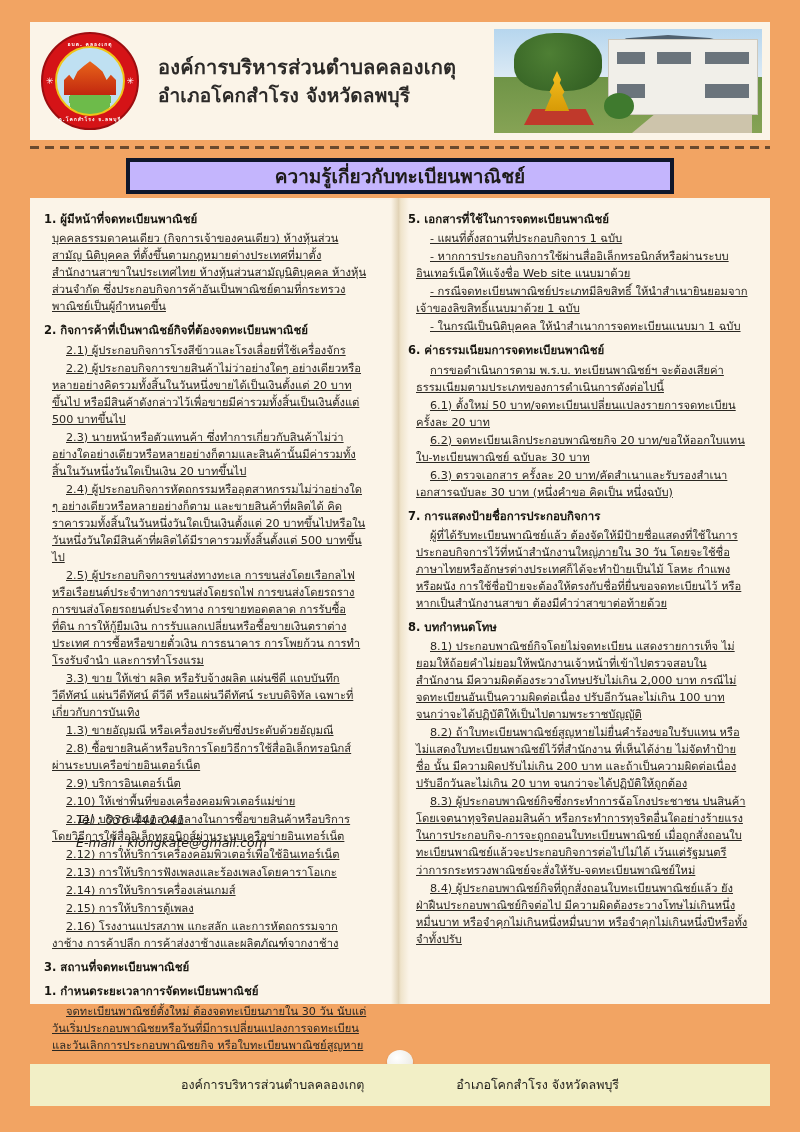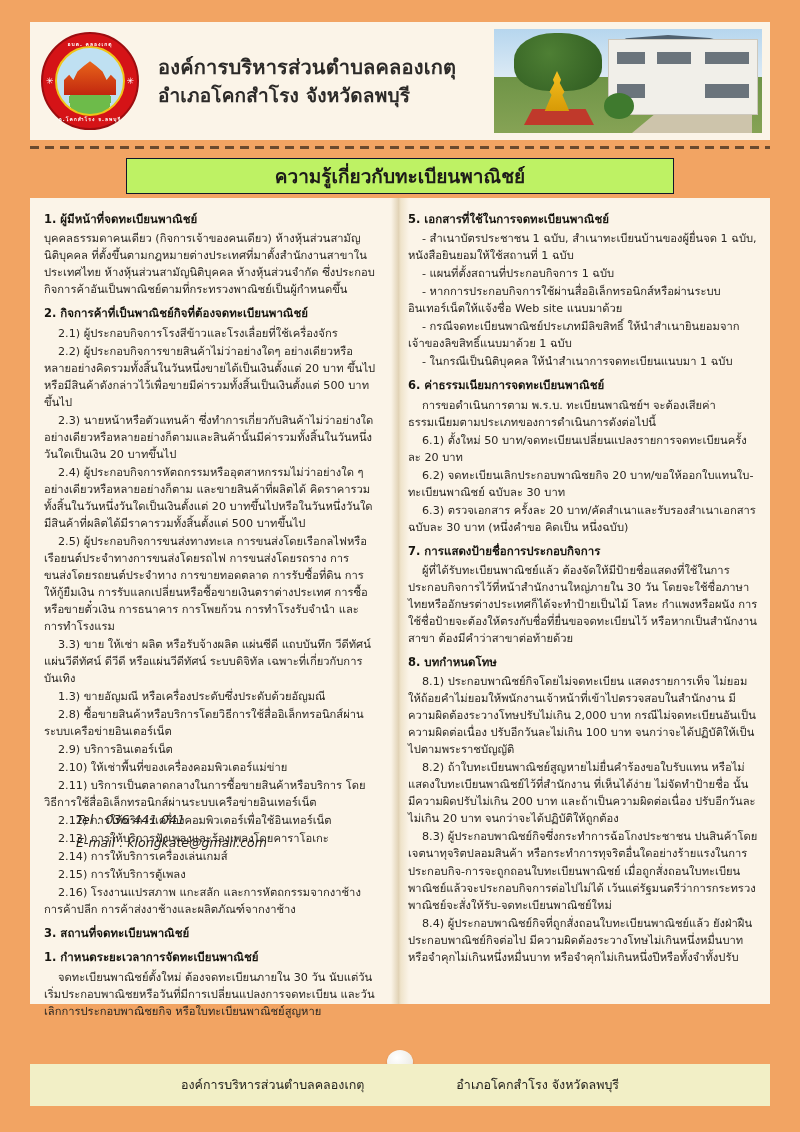--- a/index.html
+++ b/index.html
@@ -133,22 +133,22 @@
     position: absolute; left: 30px; right: 30px; top: 146px;
     height: 3px;
     background: repeating-linear-gradient(to right,
       #6b4a2f 0 9px, transparent 9px 15px);
   }
 
   
   .title-banner {
     position: absolute; left: 126px; right: 126px; top: 158px;
     height: 36px;
-    background: #bef264;
-    border: 1px solid #0f172a;
+    background: #c4b5fd;
+    border: 4px solid #0f172a;
     display: flex; align-items: center; justify-content: center;
   }
   .title-banner .t {
     font-size: 19px; font-weight: bold; color: #1d1b19;
   }
 
   
   .body-card {
     position: absolute;
     left: 30px; right: 30px; top: 198px;
@@ -176,22 +176,23 @@
   }
 
   h3.sec {
     font-size: 11.5px; font-weight: bold; color: #17150f;
     margin: 7px 0 2px;
     line-height: 1.5;
   }
   p.body {
     font-size: 11.2px; color: #2a2722;
     line-height: 1.52;
-    margin: 0 0 1px;
+    margin: 0 8px 1px;
     text-indent: 14px;
+    text-decoration: underline;
   }
   p.body.noind { text-indent: 0; }
 
   
   .contact {
     position: absolute;
     left: 46px; bottom: 150px;
     font-size: 12.5px; color: #24221e; line-height: 1.85; font-style: italic;
   }
 
@@ -289,21 +290,20 @@
         <p class="body">2.14) การให้บริการเครื่องเล่นเกมส์</p>
         <p class="body">2.15) การให้บริการตู้เพลง</p>
         <p class="body">2.16) โรงงานแปรสภาพ แกะสลัก และการหัตถกรรมจากงาช้าง การค้าปลีก การค้าส่งงาช้างและผลิตภัณฑ์จากงาช้าง</p>
         <h3 class="sec">3. สถานที่จดทะเบียนพาณิชย์</h3>
         <h3 class="sec">1. กำหนดระยะเวลาการจัดทะเบียนพาณิชย์</h3>
         <p class="body">จดทะเบียนพาณิชย์ตั้งใหม่ ต้องจดทะเบียนภายใน 30 วัน นับแต่วันเริ่มประกอบพาณิชยหรือวันที่มีการเปลี่ยนแปลงการจดทะเบียน และวันเลิกการประกอบพาณิชยกิจ หรือใบทะเบียนพาณิชย์สูญหาย</p>
       </div>
     <div class="divider"></div>
     <div class="col right" id="col-right">
         <h3 class="sec">5. เอกสารที่ใช้ในการจดทะเบียนพาณิชย์</h3>
-        <p class="body">- สำเนาบัตรประชาชน 1 ฉบับ, สำเนาทะเบียนบ้านของผู้ยื่นจด 1 ฉบับ, หนังสือยินยอมให้ใช้สถานที่ 1 ฉบับ</p>
         <p class="body">- แผนที่ตั้งสถานที่ประกอบกิจการ 1 ฉบับ</p>
         <p class="body">- หากการประกอบกิจการใช้ผ่านสื่ออิเล็กทรอนิกส์หรือผ่านระบบอินเทอร์เน็ตให้แจ้งชื่อ Web site แนบมาด้วย</p>
         <p class="body">- กรณีจดทะเบียนพาณิชย์ประเภทมีลิขสิทธิ์ ให้นำสำเนายินยอมจากเจ้าของลิขสิทธิ์แนบมาด้วย 1 ฉบับ</p>
         <p class="body">- ในกรณีเป็นนิติบุคคล ให้นำสำเนาการจดทะเบียนแนบมา 1 ฉบับ</p>
         <h3 class="sec">6. ค่าธรรมเนียมการจดทะเบียนพาณิชย์</h3>
         <p class="body">การขอดำเนินการตาม พ.ร.บ. ทะเบียนพาณิชย์ฯ จะต้องเสียค่าธรรมเนียมตามประเภทของการดำเนินการดังต่อไปนี้</p>
         <p class="body">6.1) ตั้งใหม่ 50 บาท/จดทะเบียนเปลี่ยนแปลงรายการจดทะเบียนครั้งละ 20 บาท</p>
         <p class="body">6.2) จดทะเบียนเลิกประกอบพาณิชยกิจ 20 บาท/ขอให้ออกใบแทนใบ-ทะเบียนพาณิชย์ ฉบับละ 30 บาท</p>
         <p class="body">6.3) ตรวจเอกสาร ครั้งละ 20 บาท/คัดสำเนาและรับรองสำเนาเอกสารฉบับละ 30 บาท (หนึ่งคำขอ คิดเป็น หนึ่งฉบับ)</p>
         <h3 class="sec">7. การแสดงป้ายชื่อการประกอบกิจการ</h3>

